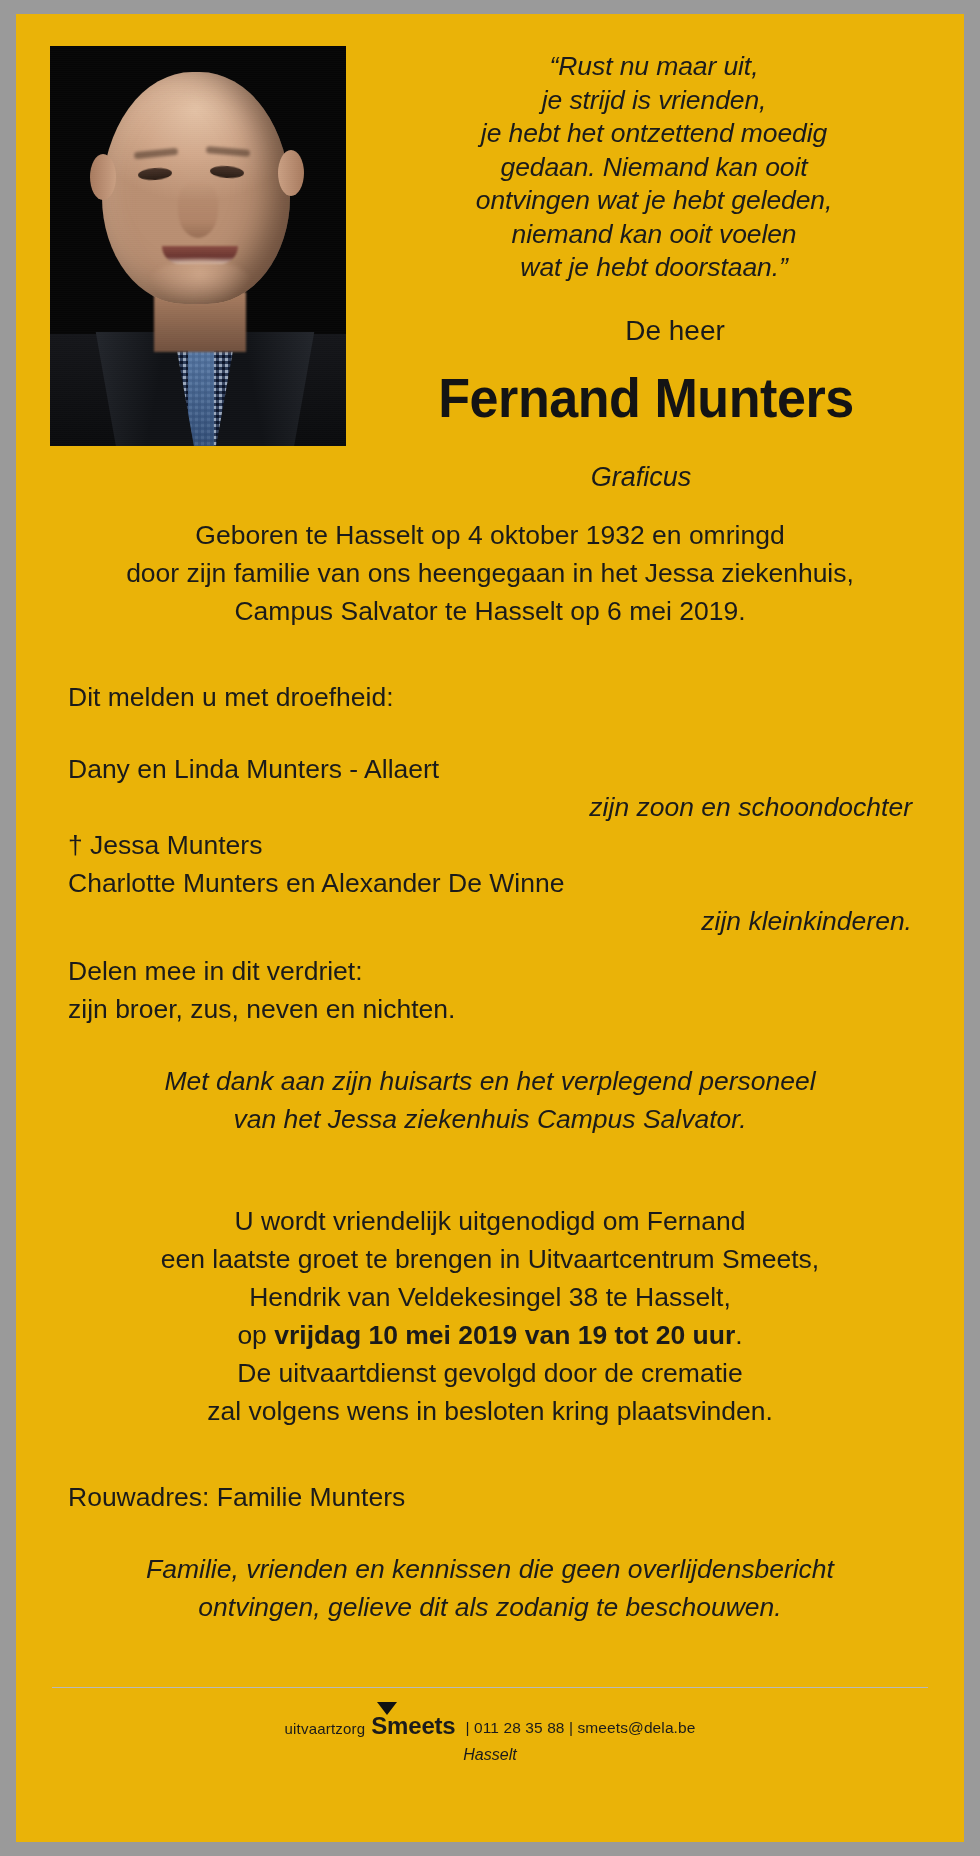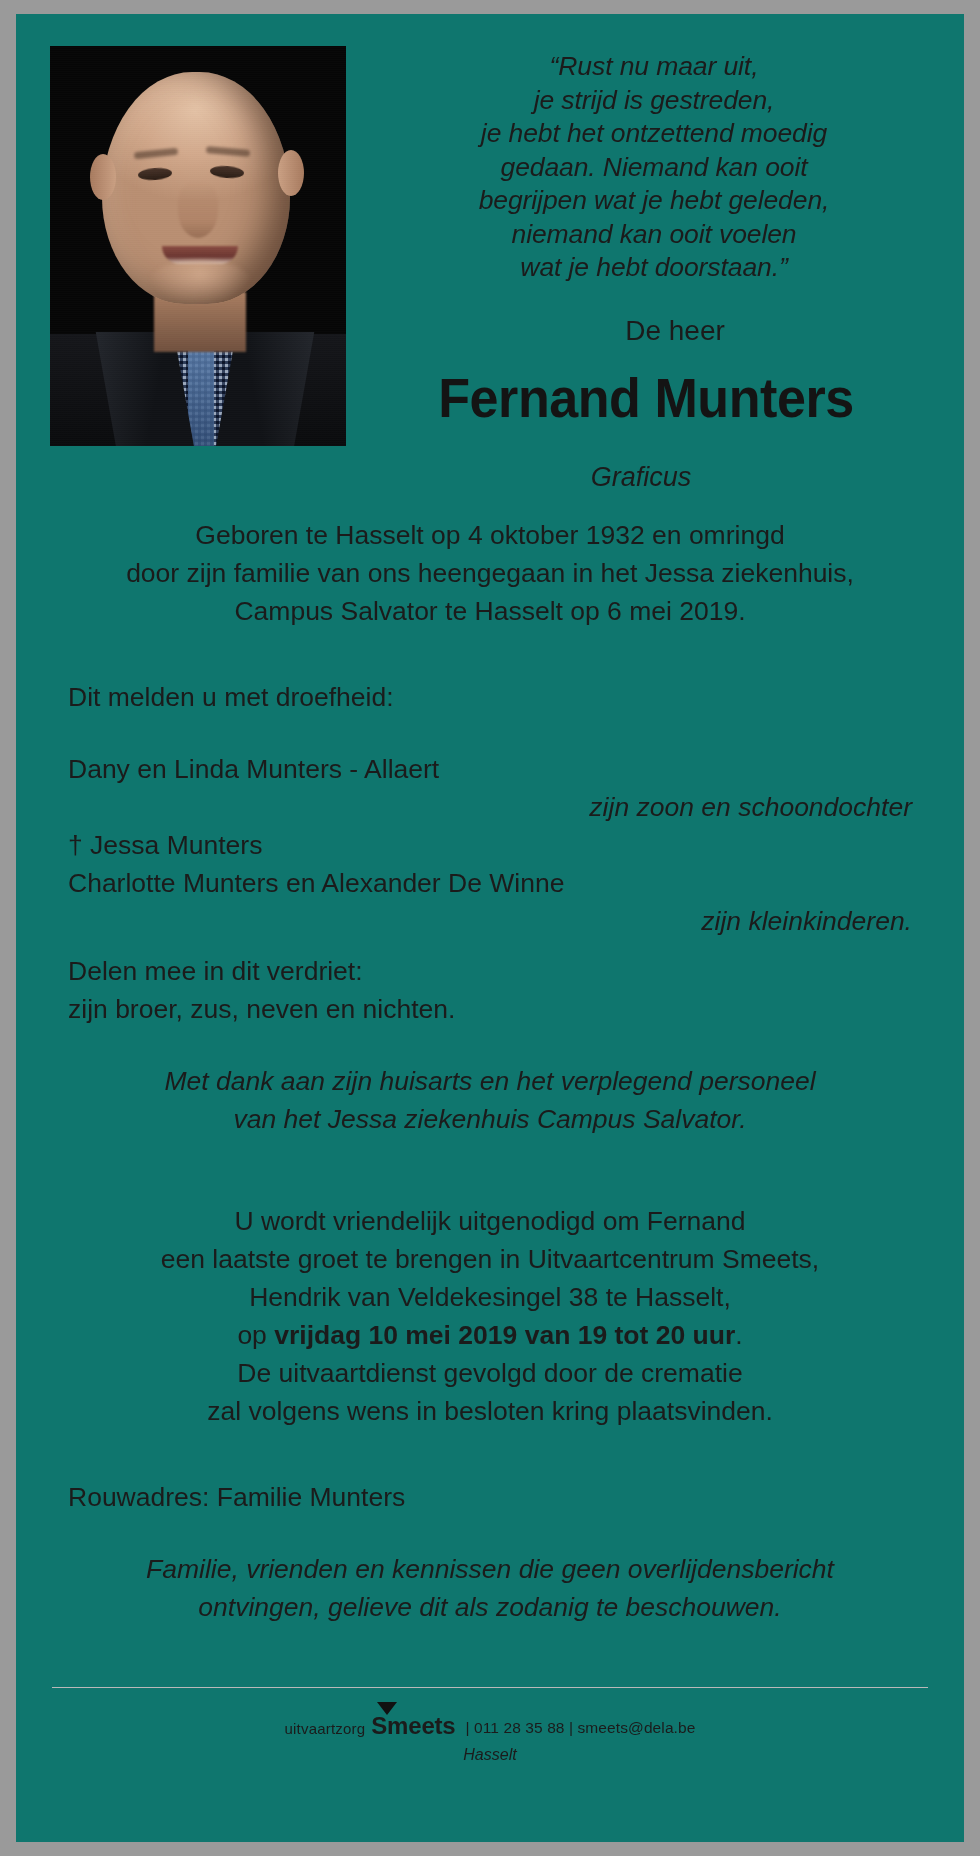--- a/index.html
+++ b/index.html
@@ -18,21 +18,21 @@
     width: 980px;
     height: 1856px;
     box-sizing: border-box;
     padding: 14px 16px;
     background: #9a9a9a;
   }
   .card {
     position: relative;
     width: 948px;
     height: 1828px;
-    background: #0f766e;
+    background: #eab308;
     box-sizing: border-box;
     overflow: hidden;
   }
 
   
   .top {
     position: relative;
     height: 420px;
   }
   .photo {
@@ -300,24 +300,24 @@
         <div class="eye-l"></div>
         <div class="eye-r"></div>
         <div class="nose"></div>
         <div class="mouth"></div>
         <div class="chin"></div>
         <div class="grain"></div>
       </div>
 
       <div class="quote">
         <div>“Rust nu maar uit,</div>
-        <div>je strijd is gestreden,</div>
+        <div>je strijd is vrienden,</div>
         <div>je hebt het ontzettend moedig</div>
         <div>gedaan. Niemand kan ooit</div>
-        <div>begrijpen wat je hebt geleden,</div>
+        <div>ontvingen wat je hebt geleden,</div>
         <div>niemand kan ooit voelen</div>
         <div>wat je hebt doorstaan.”</div>
       </div>
 
       <div class="deheer">De heer</div>
       <div class="name">Fernand Munters</div>
       <div class="profession">Graficus</div>
     </div>
 
     <div class="body">

